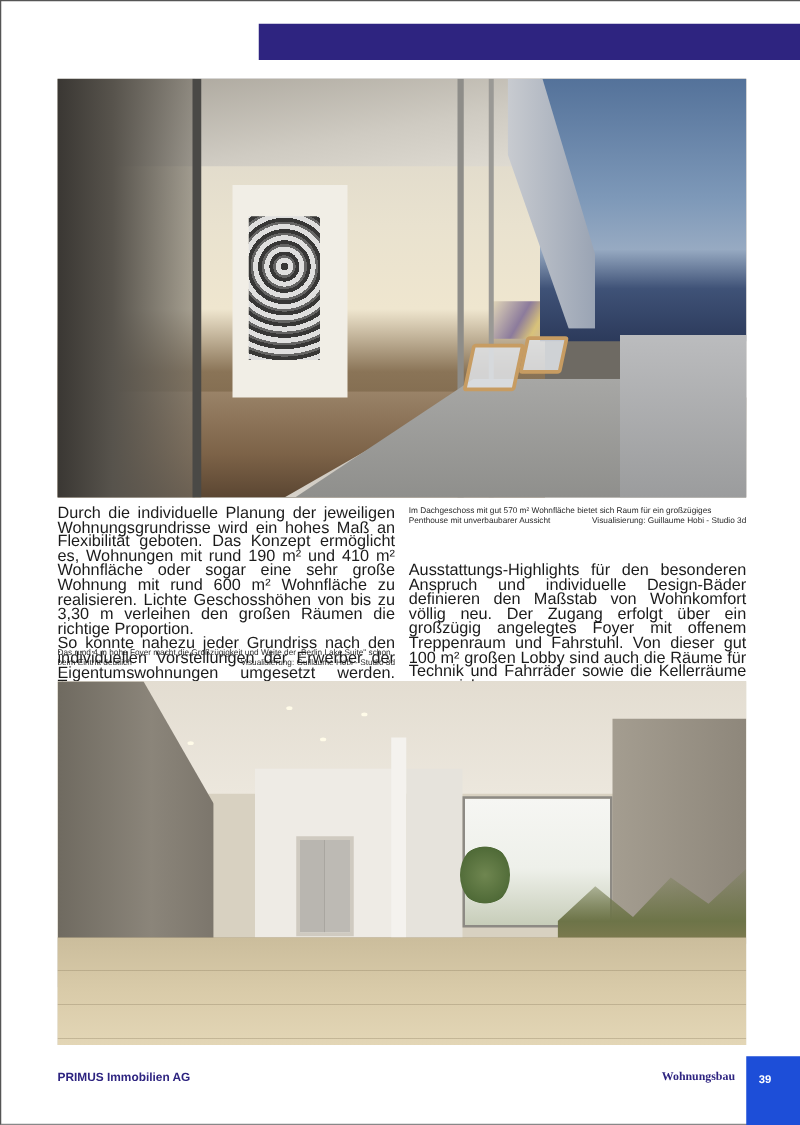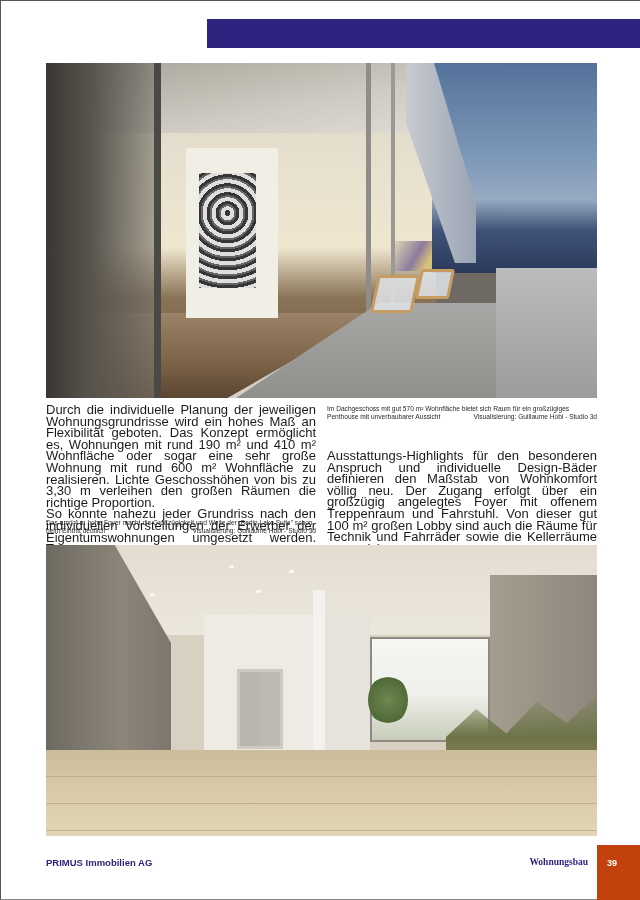--- a/index.html
+++ b/index.html
@@ -62,21 +62,21 @@
     .col p { margin: 0; }
     #col-left { left: 46px; top: 404px; width: 270px; }
     #col-right { left: 327px; top: 450px; width: 270px; }
     .caption { position: absolute; font-size: 6.6px; line-height: 8px; color: #2a2a2a; }
     .caption .credit { float: right; }
     #caption-foyer { left: 46px; top: 519px; width: 270px; }
     #caption-penthouse { left: 327px; top: 405px; width: 270px; }
 
     .footer-left { position: absolute; left: 46px; top: 857px; font-size: 9.5px; font-weight: bold; color: #2e2480; text-align: right; }
     .footer-right { position: absolute; right: 52px; top: 857px; font-size: 9.5px; font-weight: bold; color: #2e2480; font-family: Liberation Serif, serif; }
-    .page-tab { position: absolute; left: 597px; top: 845px; width: 43px; height: 55px; background: #c2410c; }
+    .page-tab { position: absolute; left: 597px; top: 845px; width: 43px; height: 55px; background: #1d4ed8; }
     .page-number { position: absolute; left: 0; top: 13px; width: 30px; text-align: center; font-size: 9px; font-weight: bold; color: #ffffff; }
   </style>
 </head>
 <body>
 
 <div class="page-border"></div>
 <div class="header-bar"></div>
 
 <div id="photo-top" class="photo">
   <div class="interior"></div>

